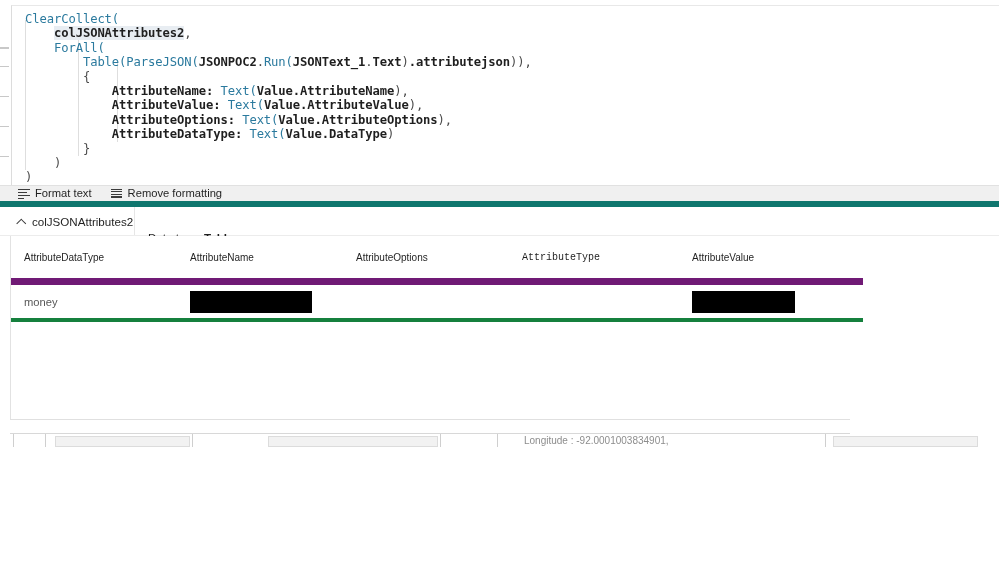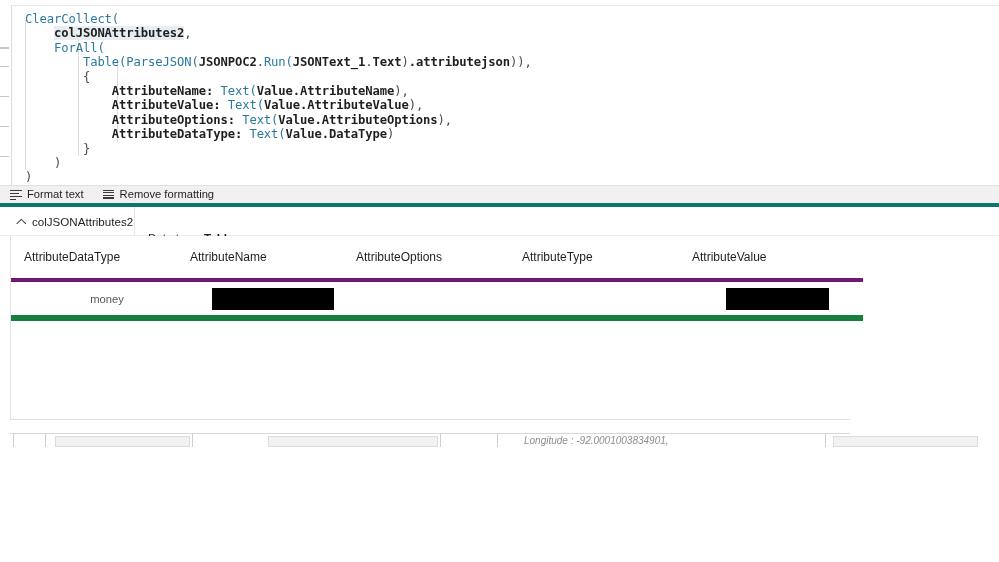--- a/index.html
+++ b/index.html
@@ -91,24 +91,25 @@
     background: #dedede;
   }
 
   
   .toolbar {
     position: absolute;
     left: 0; top: 185px;
     width: 999px; height: 22px;
     background: #f0f0f0;
     border-top: 1px solid #e1e1e1;
-    border-bottom: 4px solid #0f766e;
+    border-bottom: 6px solid #0f766e;
     display: flex;
     align-items: center;
     box-sizing: border-box;
+    padding-left: 8px;
   }
   .tb-btn {
     display: flex;
     align-items: center;
     gap: 5px;
     padding: 0 9px 0 10px;
     height: 100%;
     font-size: 11.2px;
     color: #1f1f1f;
     cursor: default;
@@ -197,41 +198,40 @@
   }
   table.grid {
     position: absolute;
     left: 11px; top: 0;
     width: 839px;
     border-collapse: collapse;
     table-layout: fixed;
   }
   table.grid th {
     height: 42px;
-    font-size: 12px;
+    font-size: 10px;
     font-weight: normal;
     color: #1f1f1f;
     text-align: left;
     vertical-align: middle;
-    border-bottom: 4px solid #701a75;
+    border-bottom: 7px solid #701a75;
     padding: 0;
   }
   table.grid td {
     height: 33px;
     font-size: 11.2px;
     color: #575757;
     vertical-align: middle;
-    border-bottom: 6px solid #15803d;
+    border-bottom: 4px solid #15803d;
     padding: 0;
-    text-align: center;
   }
   .c1 { width: 166px; padding-left: 13px !important; }
   .c2 { width: 166px; }
   .c3 { width: 166px; }
-  .c4 { width: 170px; }
+  .c4 { width: 170px; font-family: Liberation Mono, monospace; }
   .c5 { width: 171px; }
 
   .redact {
     display: inline-block;
     height: 22px;
     background: #000000;
     vertical-align: middle;
   }
   .redact.w1 { width: 122px; }
   .redact.w2 { width: 103px; }
@@ -275,21 +275,20 @@
     background: #cfcfcf;
   }
   .ghost-text-clip {
     position: absolute;
     top: 16px;
     font-size: 10px;
     color: #8d8d8d;
     white-space: nowrap;
     overflow: hidden;
     height: 12px;
-    font-style: italic;
   }
 </style>
 </head>
 <body>
 
 <div id="app">
 
   <div class="formula-region">
 
     <div class="formula-topline"></div>

